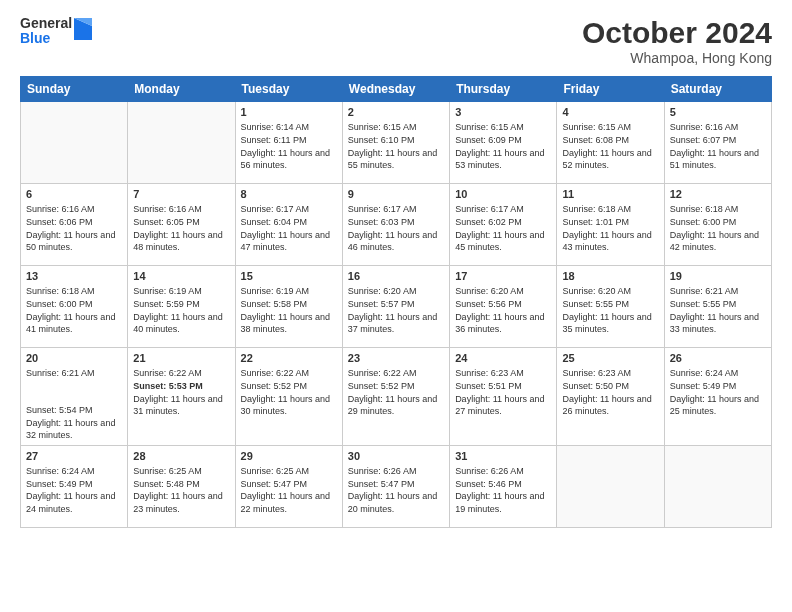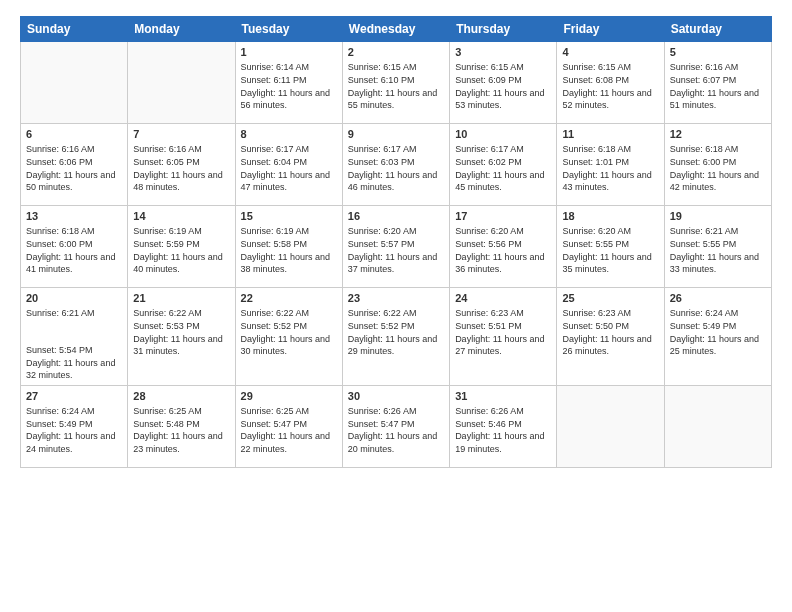--- a/index.html
+++ b/index.html
@@ -85,20 +85,36 @@
       margin-bottom: 1px;
     }
     .cell-empty {
       background: #f9f9f9;
     }
   </style>
 </head>
 <body>
 
 <div class="page">
+  <div class="header">
+    <div class="logo">
+      <div class="logo-text">
+        <span class="logo-general">General</span>
+        <span class="logo-blue">Blue</span>
+      </div>
+      <svg class="logo-icon" viewBox="0 0 18 22" fill="none">
+        <polygon points="0,0 18,8 18,22 0,22" fill="#1a73e8"></polygon>
+        <polygon points="0,0 18,8 18,0" fill="#5ca3f5"></polygon>
+      </svg>
+    </div>
+    <div class="title-block">
+      <div class="month-title">October 2024</div>
+      <div class="location">Whampoa, Hong Kong</div>
+    </div>
+  </div>
 
   <table class="calendar-table">
     <thead>
       <tr>
       <th>Sunday</th>
           <th>Monday</th>
           <th>Tuesday</th>
           <th>Wednesday</th>
           <th>Thursday</th>
           <th>Friday</th>
@@ -231,21 +247,21 @@
         <tr>
           <td>
             <span class="day-num">20</span>
             <span style="display: block;">Sunrise: 6:21 AM</span>
             <span style="display: block; margin-top: 24px;">Sunset: 5:54 PM</span>
             <span style="display: block;">Daylight: 11 hours and 32 minutes.</span>
           </td>
           <td>
             <span class="day-num">21</span>
             <span style="display: block;">Sunrise: 6:22 AM</span>
-            <span style="display: block;">Sunset: 5:53 PM</span>
+            <span style="display: block; font-weight: bold;">Sunset: 5:53 PM</span>
             <span style="display: block;">Daylight: 11 hours and 31 minutes.</span>
           </td>
           <td>
             <span class="day-num">22</span>
             <span style="display: block;">Sunrise: 6:22 AM</span>
             <span style="display: block;">Sunset: 5:52 PM</span>
             <span style="display: block;">Daylight: 11 hours and 30 minutes.</span>
           </td>
           <td>
             <span class="day-num">23</span>

